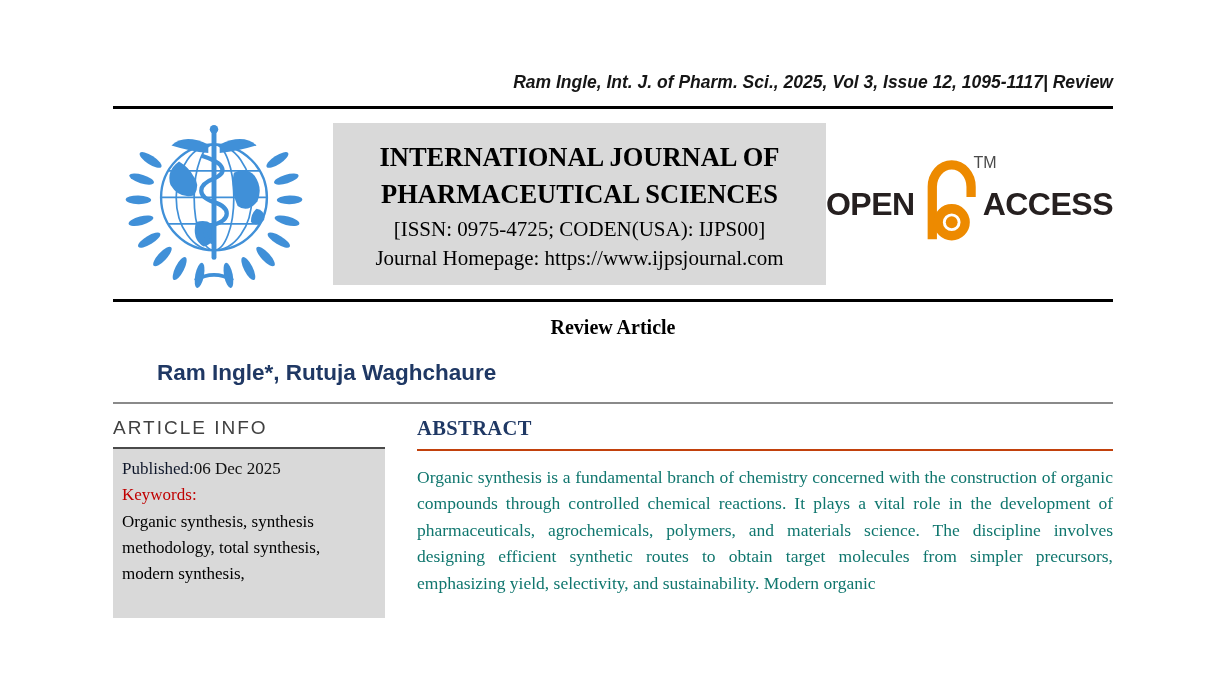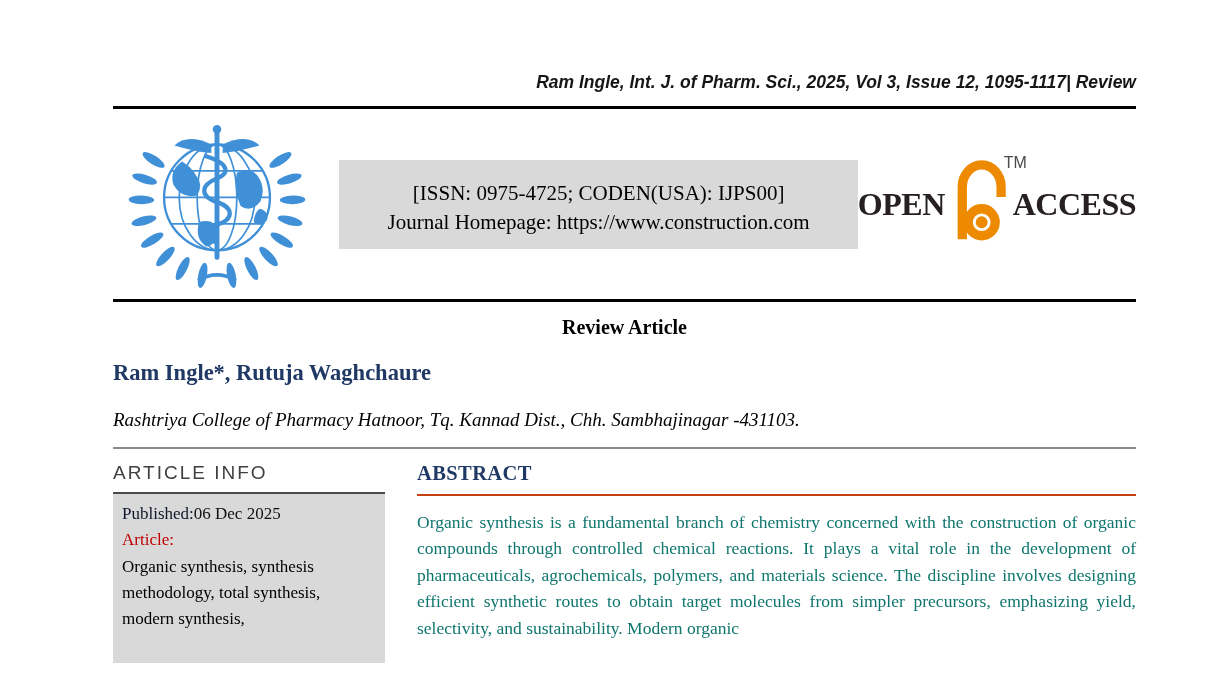--- a/index.html
+++ b/index.html
@@ -2,21 +2,21 @@
 <html><head>
 <meta charset="utf-8">
 <style>
   * { margin: 0; padding: 0; box-sizing: border-box; }
   html, body { background: #ffffff; }
   body {
     width: 1220px; height: 695px; overflow: hidden;
     font-family: "Liberation Serif", serif;
     color: #111;
   }
-  .page { width: 1220px; height: 695px; padding: 0 84px 0 113px; }
+  .page { width: 1220px; height: 695px; padding: 0 107px 0 113px; }
 
   
   .running-head {
     padding-top: 72px; text-align: right;
     font-family: "Liberation Sans", sans-serif;
     font-style: italic; font-weight: 600; font-size: 17.5px; color: #161616;
   }
 
   .rule-thick { border: 0; border-top: 3px solid #000; margin-top: 13px; }
   .rule-thick2 { border: 0; border-top: 3.5px solid #000; }
@@ -27,36 +27,36 @@
   .emblem-wrap { width: 212px; display: flex; justify-content: center; }
   .masthead-box {
     width: 527px; margin-left: 18px; background: #D9D9D9;
     text-align: center; padding: 16px 10px 14px;
   }
   .journal-title { font-weight: bold; font-size: 26.5px; line-height: 1.38; color: #000; }
   .journal-issn { font-size: 21px; margin-top: 5px; color: #000; }
   .journal-home { font-size: 21px; margin-top: 4px; color: #000; }
   .oa-wrap { margin-left: auto; display: flex; align-items: center; }
   .oa-text {
-    font-family: Liberation Serif, serif; font-weight: 800;
+    font-family: Liberation Sans, sans-serif; font-weight: 800;
     font-size: 32px; color: #262020; letter-spacing: -0.5px;
   }
   .oa-lock { position: relative; margin: 0 6px 0 8px; }
   .oa-tm {
     position: absolute; top: -4px; right: -20px;
     font-family: "Liberation Sans", sans-serif; font-size: 16px; color: #4a4a4a;
     font-weight: 400;
   }
 
   
   .article-type { margin-top: 14px; font-size: 20px; font-weight: bold; color: #000; text-align: center; }
   .article-title { margin-top: 18px; font-size: 27px; font-weight: bold; color: #C00000; }
   .article-authors {
-    margin-top: 21px; font-family: Liberation Serif, serif;
-    font-size: 22.5px; font-weight: bold; color: #1F3864;
+    margin-top: 21px; font-family: Liberation Sans, sans-serif;
+    font-size: 22.5px; font-weight: bold; color: #1F3864; margin-left: 44px;
   }
   .article-affiliation { margin-top: 23px; font-style: italic; font-size: 19px; color: #000; }
 
   
   .columns { display: flex; margin-top: 13px; align-items: flex-start; }
   .col-left { width: 272px; flex: 0 0 272px; }
   .col-right { flex: 1 1 auto; margin-left: 32px; }
 
   .info-heading {
     font-family: "Liberation Sans", sans-serif; font-weight: 400;
@@ -135,22 +135,26 @@
 
         <circle class="b" cx="105" cy="12" r="4.5"></circle>
         <rect class="b" x="102.4" y="12" width="5.2" height="138" rx="2.5"></rect>
         <path class="b" d="M99,28 Q74,16 60,29 Q79,35 99,37 z"></path>
         <path class="b" d="M111,28 Q136,16 150,29 Q131,35 111,37 z"></path>
         <path class="bs" stroke-width="4.5" d="M92,40 C118,48 119,58 105,64 C87,71 87,83 105,89 C123,95 123,107 105,113 C92,118 94,128 105,132"></path>
       </svg>
     </div>
 
     <div class="masthead-box">
+      <div class="journal-title">
+        <span>INTERNATIONAL JOURNAL OF</span><br>
+        <span>PHARMACEUTICAL SCIENCES</span>
+      </div>
       <div class="journal-issn">[ISSN: 0975-4725; CODEN(USA): IJPS00]</div>
-      <div class="journal-home">Journal Homepage: https://www.construction.com</div>
+      <div class="journal-home">Journal Homepage: https://www.ijpsjournal.com</div>
     </div>
 
     <div class="oa-wrap">
       <span class="oa-text">OPEN</span>
       <span class="oa-lock">
         <svg width="54" height="88" viewBox="0 0 64 104">
           <path d="M11,96 L11,34 A23,26 0 1 1 57,34 L57,46" stroke="#ED8A00" stroke-width="11" fill="none"></path>
           <circle cx="34" cy="76" r="16" stroke="#ED8A00" stroke-width="11" fill="#fff"></circle>
           <circle cx="34" cy="76" r="7" fill="#ED8A00"></circle>
         </svg>
@@ -158,33 +162,32 @@
       </span>
       <span class="oa-text">ACCESS</span>
     </div>
 
   </div>
 
   <hr class="rule-thick2">
 
   <div class="article-type">Review Article</div>
   <h2 class="article-authors">Ram Ingle*, Rutuja Waghchaure</h2>
-  <div class="article-affiliation">Rashtriya College of Pharmacy Hatnoor, Tq. Kannad Dist., Chh. Sambhajinagar -431103.</div>
 
   <hr class="rule-thin">
 
   <div class="columns">
 
     <div class="col-left">
       <div class="info-heading">ARTICLE INFO</div>
       <div class="info-box">
         <div class="info-row">
           <span class="label">Published:</span><span class="value">06 Dec 2025</span>
         </div>
-        <div class="kw-label">Article:</div>
+        <div class="kw-label">Keywords:</div>
         <div class="kw-text">Organic synthesis, synthesis methodology, total synthesis, modern synthesis,</div>
       </div>
     </div>
 
     <div class="col-right">
       <div class="abstract-heading">ABSTRACT</div>
       <p class="abstract-body">Organic synthesis is a fundamental branch of chemistry concerned with the construction of organic compounds through controlled chemical reactions. It plays a vital role in the development of pharmaceuticals, agrochemicals, polymers, and materials science. The discipline involves designing efficient synthetic routes to obtain target molecules from simpler precursors, emphasizing yield, selectivity, and sustainability. Modern organic</p>
     </div>
 
   </div>

